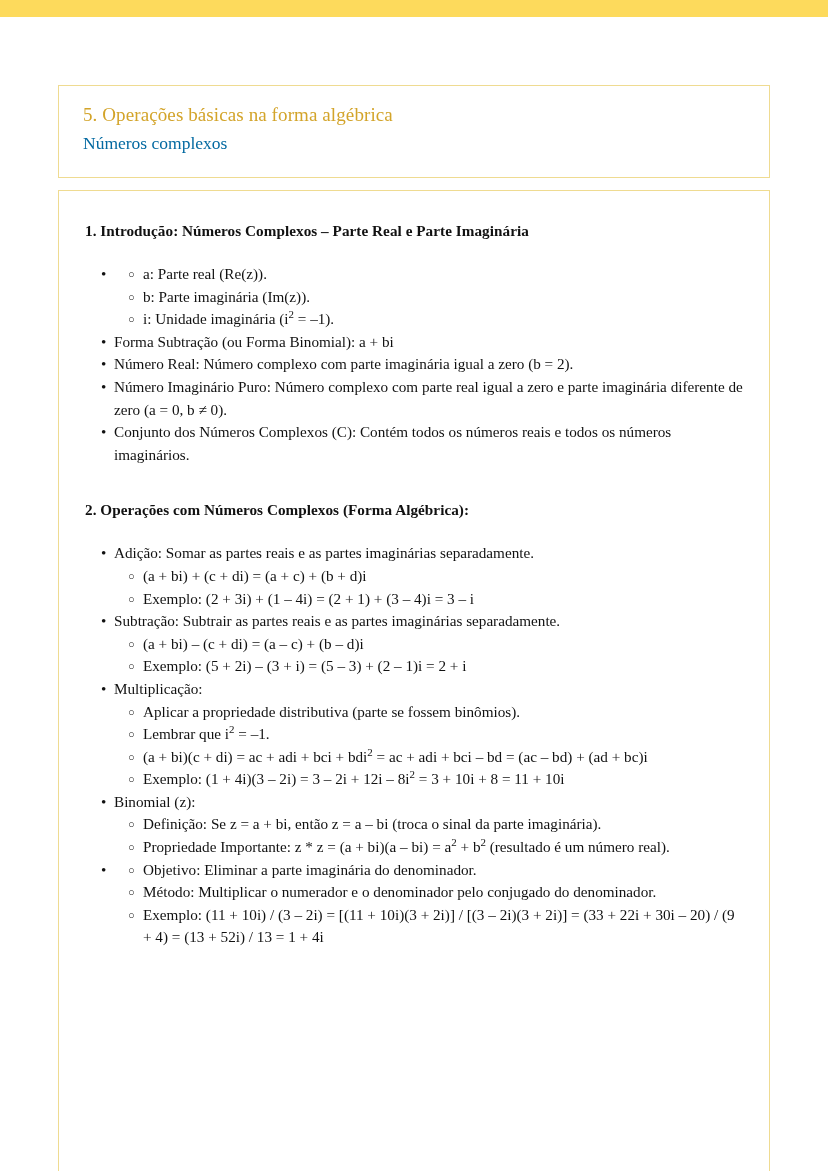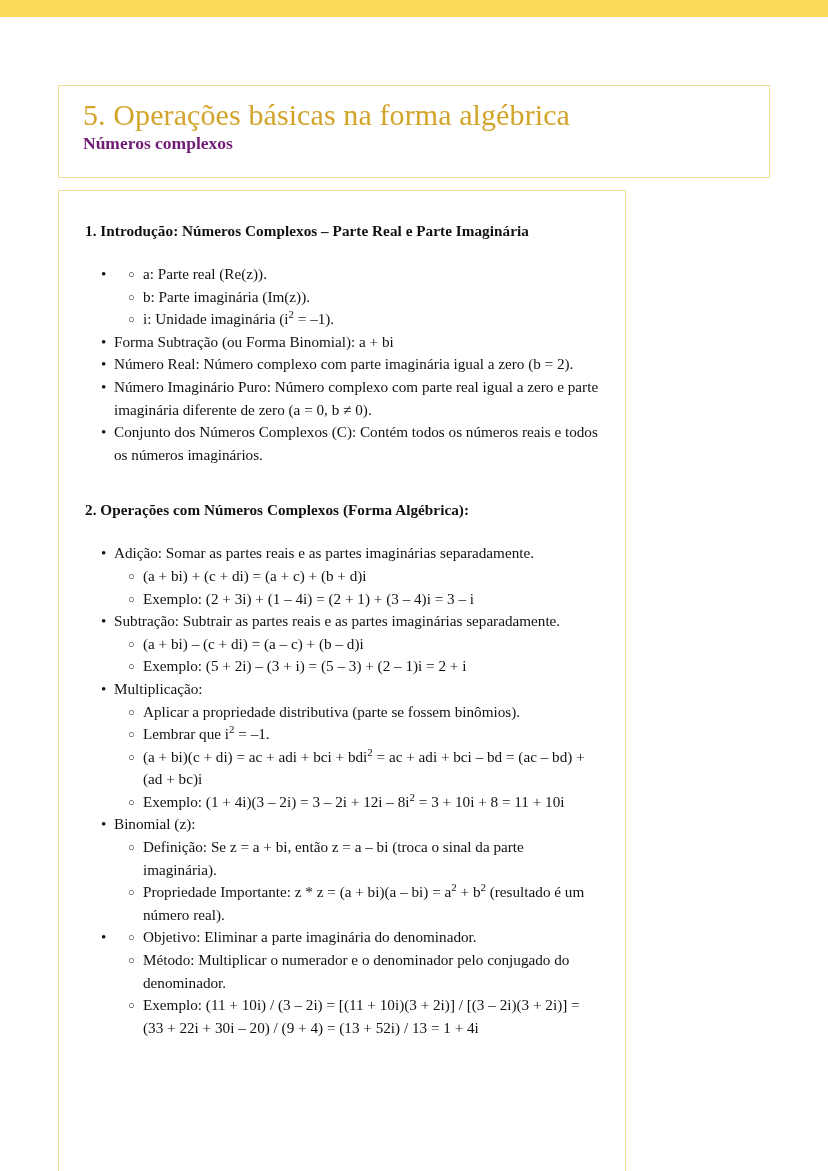--- a/index.html
+++ b/index.html
@@ -40,41 +40,41 @@
     width: 712px;
     height: 93px;
     border: 1px solid #efdb91;
     box-sizing: border-box;
   }
   #title-inner {
     padding: 14px 0 0 24px;
   }
   #doc-title {
     color: #d3a42a;
-    font-size: 30px;
+    font-size: 19px;
     line-height: 30px;
     font-weight: normal;
     letter-spacing: 0.1px;
     margin: 0;
     white-space: nowrap;
   }
   #doc-subtitle {
-    color: #701a75;
+    color: #0369a1;
     font-size: 17.5px;
     line-height: 23px;
     margin: 2px 0 0 0;
-    font-weight: bold;
+    font-weight: normal;
   }
 
   
   #content-box {
     position: absolute;
     left: 58px;
     top: 173px;
-    width: 568px;
+    width: 712px;
     height: 981px;
     border: 1px solid #efdb91;
     border-bottom: none;
     box-sizing: border-box;
   }
   #content-inner {
     padding: 30px 26px 0 26px;
   }
 
   .section-heading {

